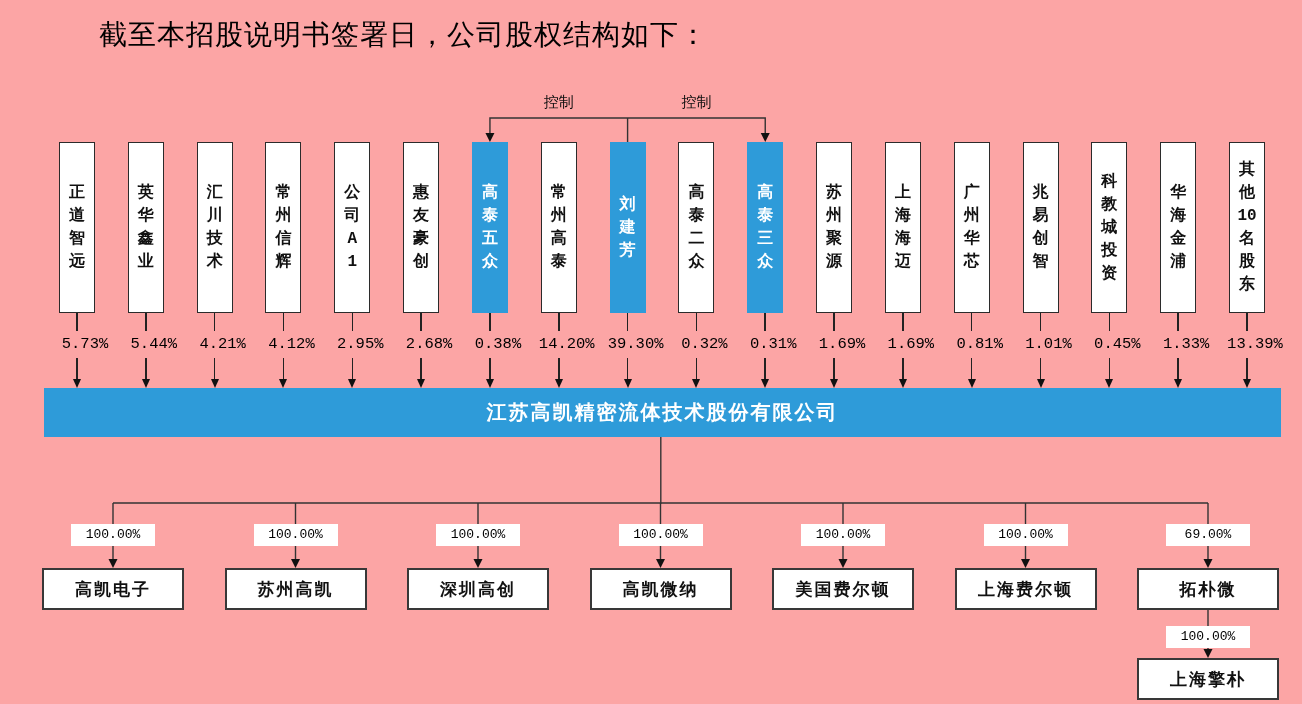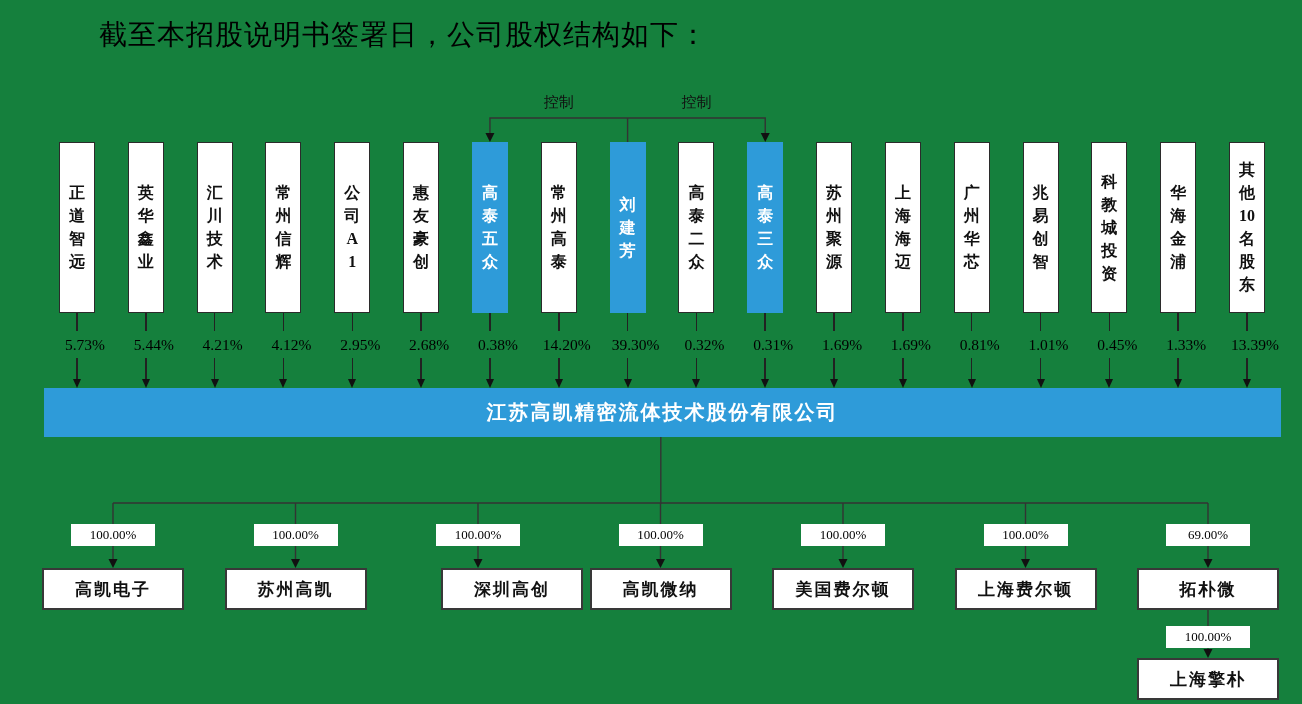--- a/index.html
+++ b/index.html
@@ -1,19 +1,19 @@
 <!DOCTYPE html>
 <html style="--hl: #2E9BD9;"><head>
 <meta charset="utf-8">
 <style>
   :root{ --hl:#2E9BD9; --ink:#222222; }
   html,body{ margin:0; padding:0; background:#ffffff; }
   #stage{
-    position:relative; width:1302px; height:704px; background:#15803d;
-    font-family:Liberation Serif, serif; overflow:hidden;
+    position:relative; width:1302px; height:704px; background:#fca5a5;
+    font-family:Liberation Mono, monospace; overflow:hidden;
   }
   #page-title{
     position:absolute; left:99px; top:16px; font-size:28px; color:#000;
     letter-spacing:1px; white-space:nowrap;
   }
   #connector-svg{ position:absolute; left:0; top:0; width:1302px; height:704px; }
   .ctl-label{
     position:absolute; top:93px; width:64px; text-align:center;
     font-size:15px; color:#111;
   }
@@ -349,21 +349,21 @@
     <div class="ctl-label" style="left: 664.412px;">控制</div>
     <div class="tree-pct" style="left: 71px; top: 524px;">100.00%</div>
     <div class="sub-box" style="left: 42px; top: 568px;">
       <div class="sub-name">高凯电子</div>
     </div>
     <div class="tree-pct" style="left: 253.5px; top: 524px;">100.00%</div>
     <div class="sub-box" style="left: 224.5px; top: 568px;">
       <div class="sub-name">苏州高凯</div>
     </div>
     <div class="tree-pct" style="left: 436px; top: 524px;">100.00%</div>
-    <div class="sub-box" style="left: 407px; top: 568px; margin-left: 34px;">
+    <div class="sub-box" style="left: 407px; top: 568px;">
       <div class="sub-name">深圳高创</div>
     </div>
     <div class="tree-pct" style="left: 618.5px; top: 524px;">100.00%</div>
     <div class="sub-box" style="left: 589.5px; top: 568px;">
       <div class="sub-name">高凯微纳</div>
     </div>
     <div class="tree-pct" style="left: 801px; top: 524px;">100.00%</div>
     <div class="sub-box" style="left: 772px; top: 568px;">
       <div class="sub-name">美国费尔顿</div>
     </div>

